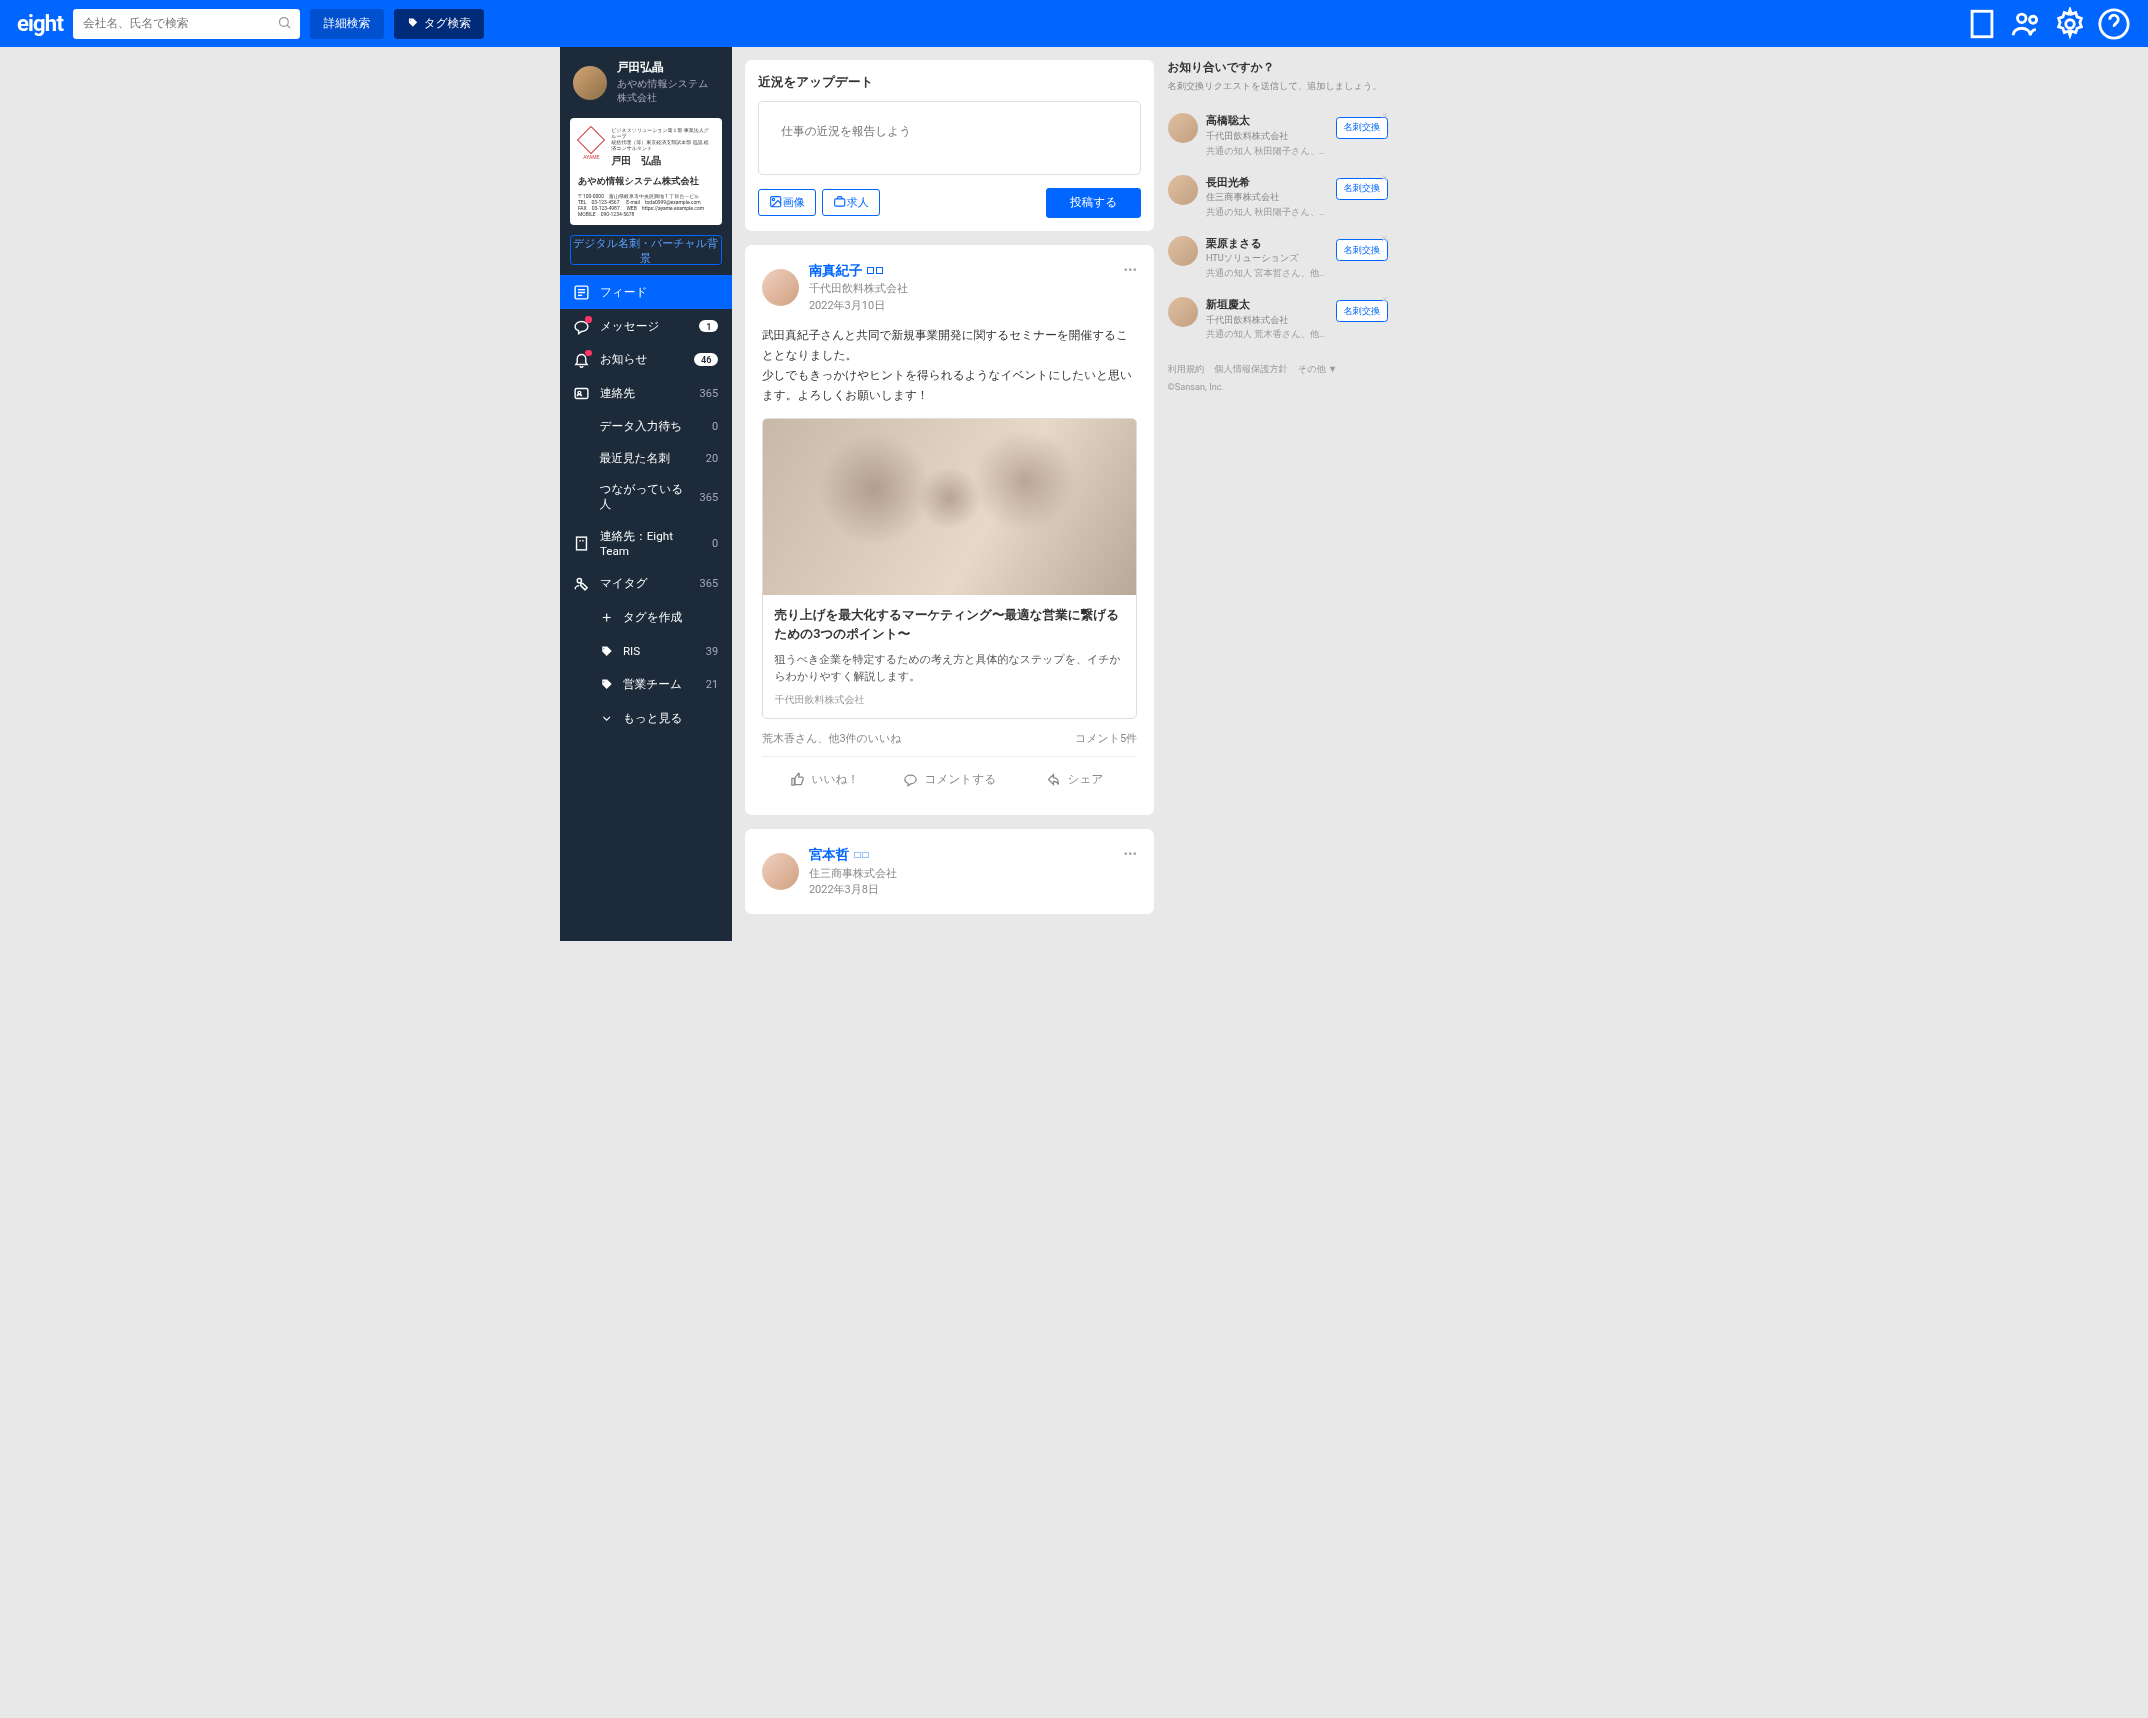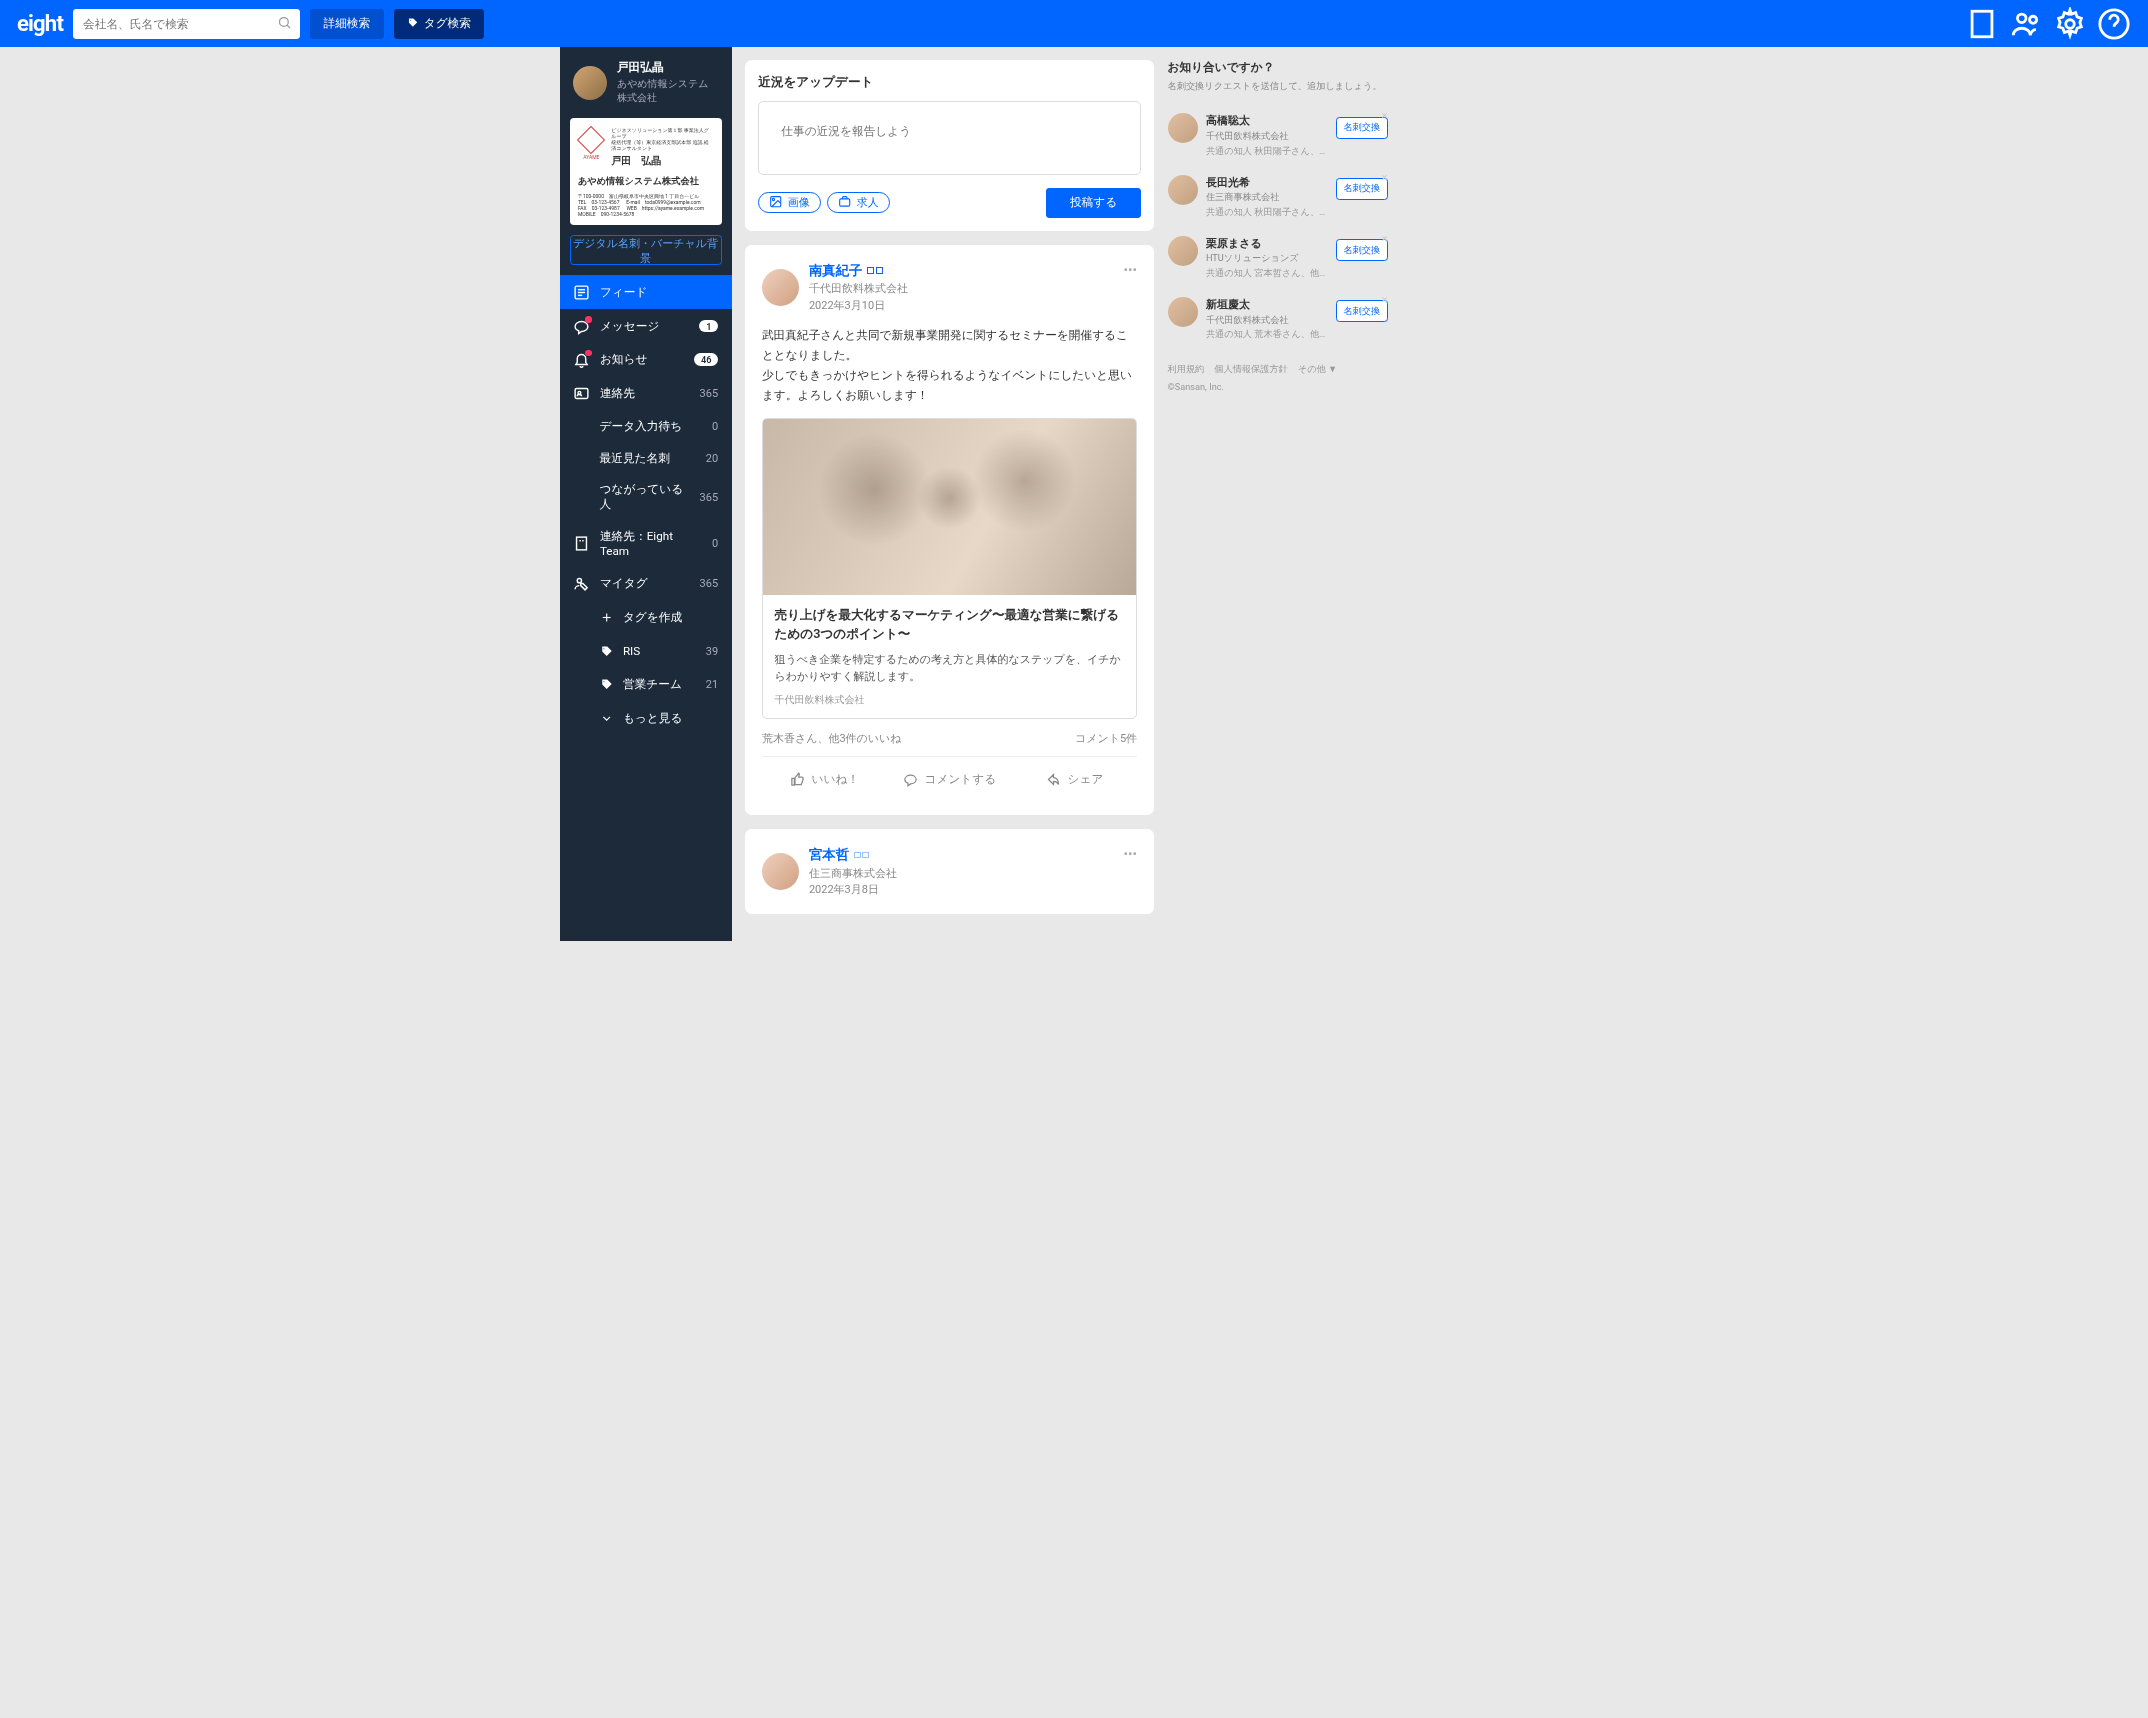--- a/index.html
+++ b/index.html
@@ -1,21 +1,21 @@
 <!DOCTYPE html>
 <html style="font-size:13.4px"><head>
 <meta charset="utf-8">
 <style>
 * { margin: 0; padding: 0; box-sizing: border-box; }
 body { font-family: -apple-system, BlinkMacSystemFont, "Segoe UI", Roboto, sans-serif; background: #e8e8e8; color: #333; }
 
 .header { background: #0066ff; height: 47px; display: flex; align-items: center; padding: 0 17px; gap: 10px; }
 .logo { color: #fff; font-size: 22px; font-weight: 700; letter-spacing: -0.8px; }
 .search-wrap { flex: 0 0 227px; position: relative; }
-.search-input { width: 100%; height: 30px; border: none; border-radius: 3.4px; padding: 0 46px 0 10px; font-size: 11.7px; }
+.search-input { width: 100%; height: 30px; border: none; border-radius: 3.4px; padding: 0 46px 0 10px; font-size: 11.7px; font-family: Liberation Mono, monospace; }
 .search-icon { position: absolute; right: 8.4px; top: 50%; transform: translateY(-50%); color: #999; }
 .header-btn { height: 30px; padding: 0 13.4px; border: none; border-radius: 3.4px; cursor: pointer; font-size: 11.7px; display: flex; align-items: center; gap: 5px; }
 .btn-detail { background: #0050d0; color: #fff; }
 .btn-tag { background: #002a7a; color: #fff; }
 .header-spacer { flex: 1; }
 .header-icon { width: 34px; height: 34px; display: flex; align-items: center; justify-content: center; color: #fff; cursor: pointer; }
 
 .layout { display: flex; max-width: 1029px; margin: 0 auto; }
 
 .sidebar { width: 172px; background: #1c2a3a; color: #fff; padding: 13.4px 0; }
@@ -36,21 +36,21 @@
 .nav-label { flex: 1; }
 .badge { background: #fff; color: #1c2a3a; border-radius: 8.4px; padding: 0.8px 6.7px; font-size: 9.2px; font-weight: 600; }
 .nav-count { font-size: 11px; color: #aab; }
 .nav-sub { padding-left: 40px; }
 
 .main { flex: 1; padding: 13.4px; max-width: 436px; }
 .composer { background: #fff; border-radius: 6.7px; padding: 13.4px; margin-bottom: 13.4px; }
 .composer-title { font-size: 12.6px; font-weight: 600; margin-bottom: 10px; }
 .composer-input { width: 100%; min-height: 50px; border: 0.8px solid #ddd; border-radius: 5px; padding: 22px; font-size: 11.7px; resize: none; }
 .composer-actions { display: flex; gap: 6.7px; margin-top: 10px; align-items: center; }
-.chip { border: 0.8px solid #0066ff; color: #0066ff; background: #fff; height: 21px; padding: 0 10px; border-radius: 11px; display: flex; align-items: center; gap: 5px; font-size: 11px; cursor: pointer; }
+.chip { border: 0.8px solid #0066ff; color: #0066ff; background: #fff; height: 27px; padding: 0 10px; border-radius: 3px; display: flex; align-items: center; font-size: 11px; cursor: pointer; }
 .post-btn { margin-left: auto; background: #0066ff; color: #fff; border: none; height: 30px; padding: 0 23.5px; border-radius: 3.4px; font-size: 11.7px; cursor: pointer; }
 
 .post { background: #fff; border-radius: 6.7px; padding: 17px; margin-bottom: 13.4px; }
 .post-head { display: flex; gap: 10px; position: relative; align-items: center; }
 .post-avatar { width: 37px; height: 37px; border-radius: 50%; background: linear-gradient(135deg,#f0d0c0,#d0a080); flex-shrink: 0; }
 .post-name { color: #0066ff; font-size: 13.4px; font-weight: 600; display: flex; align-items: center; gap: 5px; }
 .post-badge { display: inline-flex; gap: 1.7px; }
 .post-badge span { width: 6.7px; height: 6.7px; border: 1.3px solid #0066ff; }
 .post-company { color: #888; font-size: 11px; margin-top: 1.7px; }
 .post-date { color: #888; font-size: 11px; margin-top: 1.7px; }

